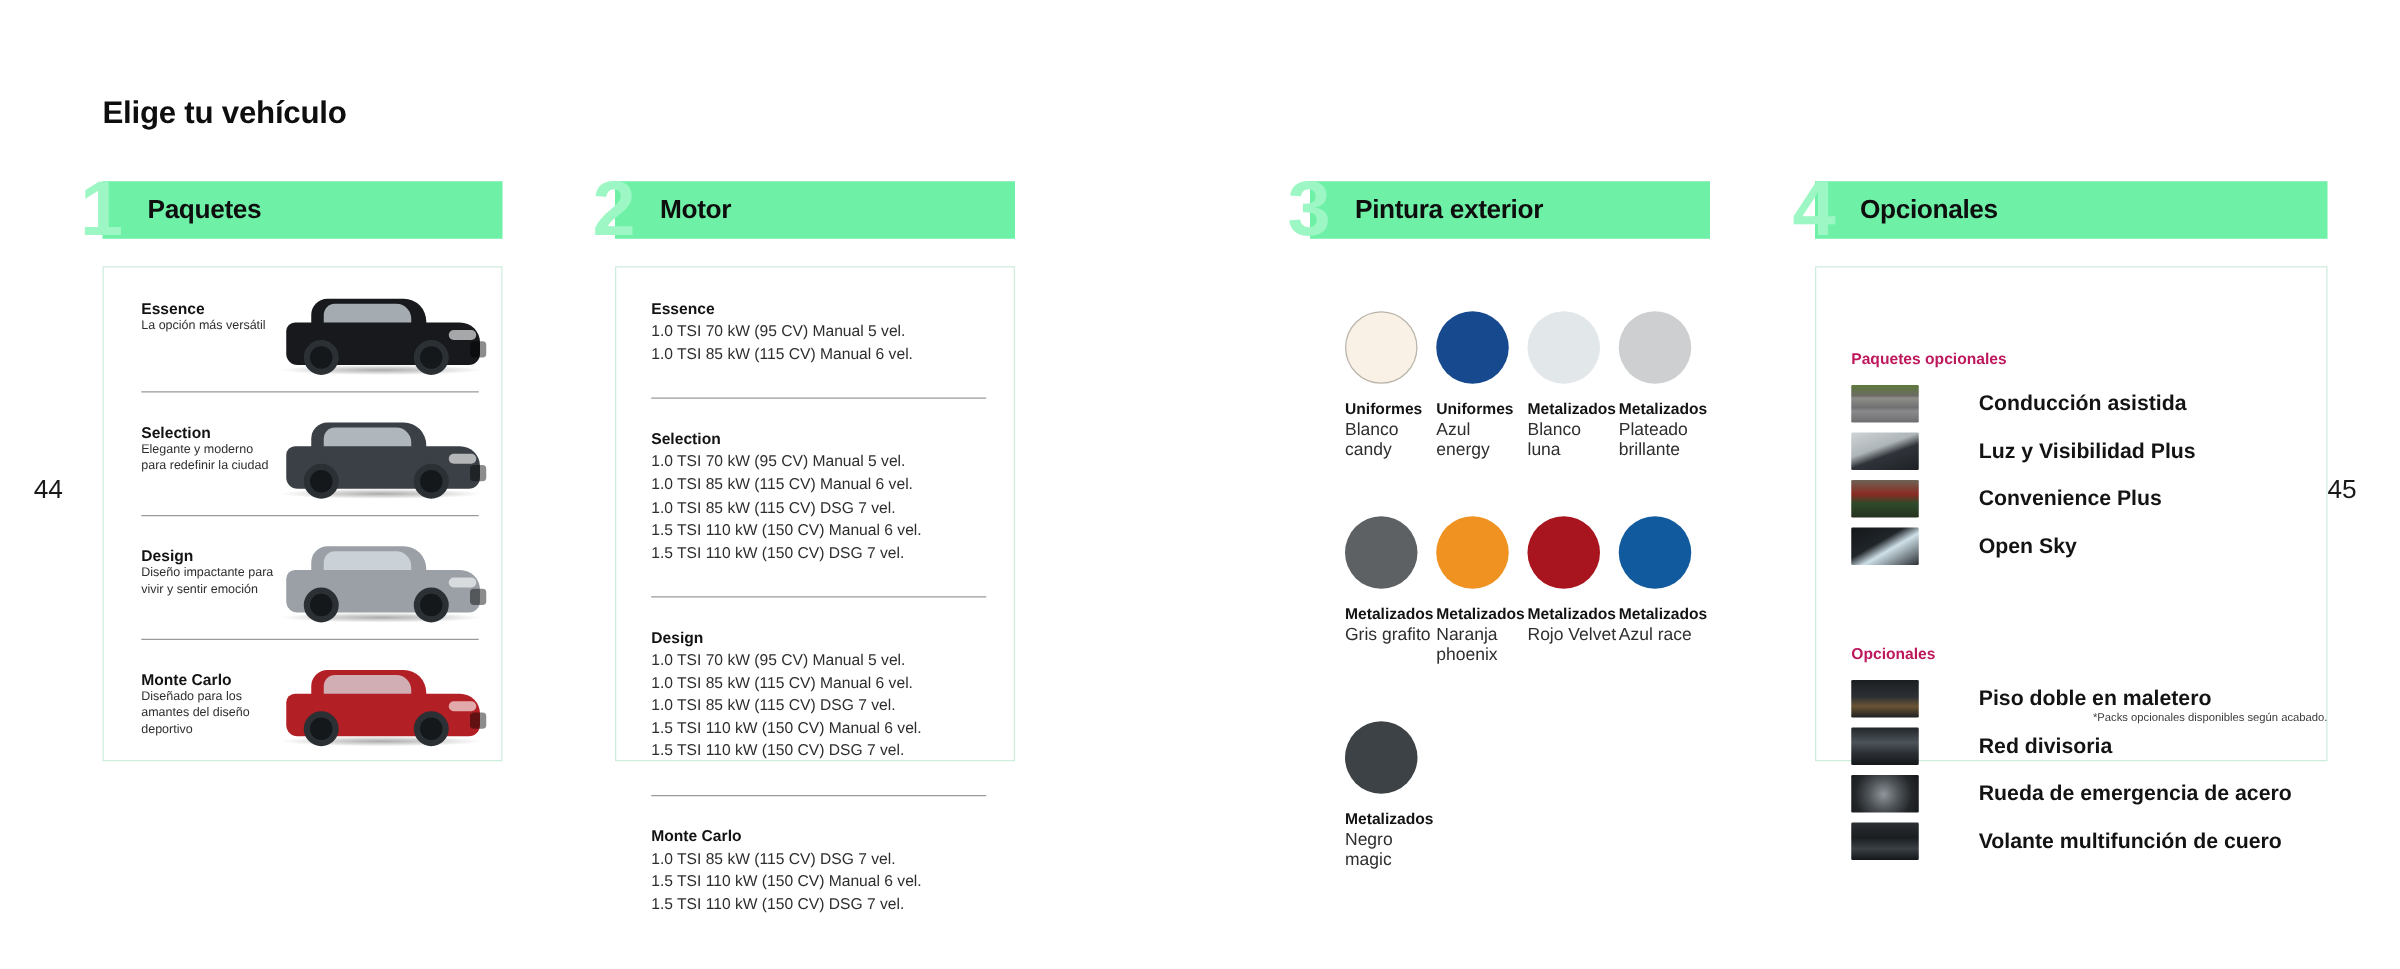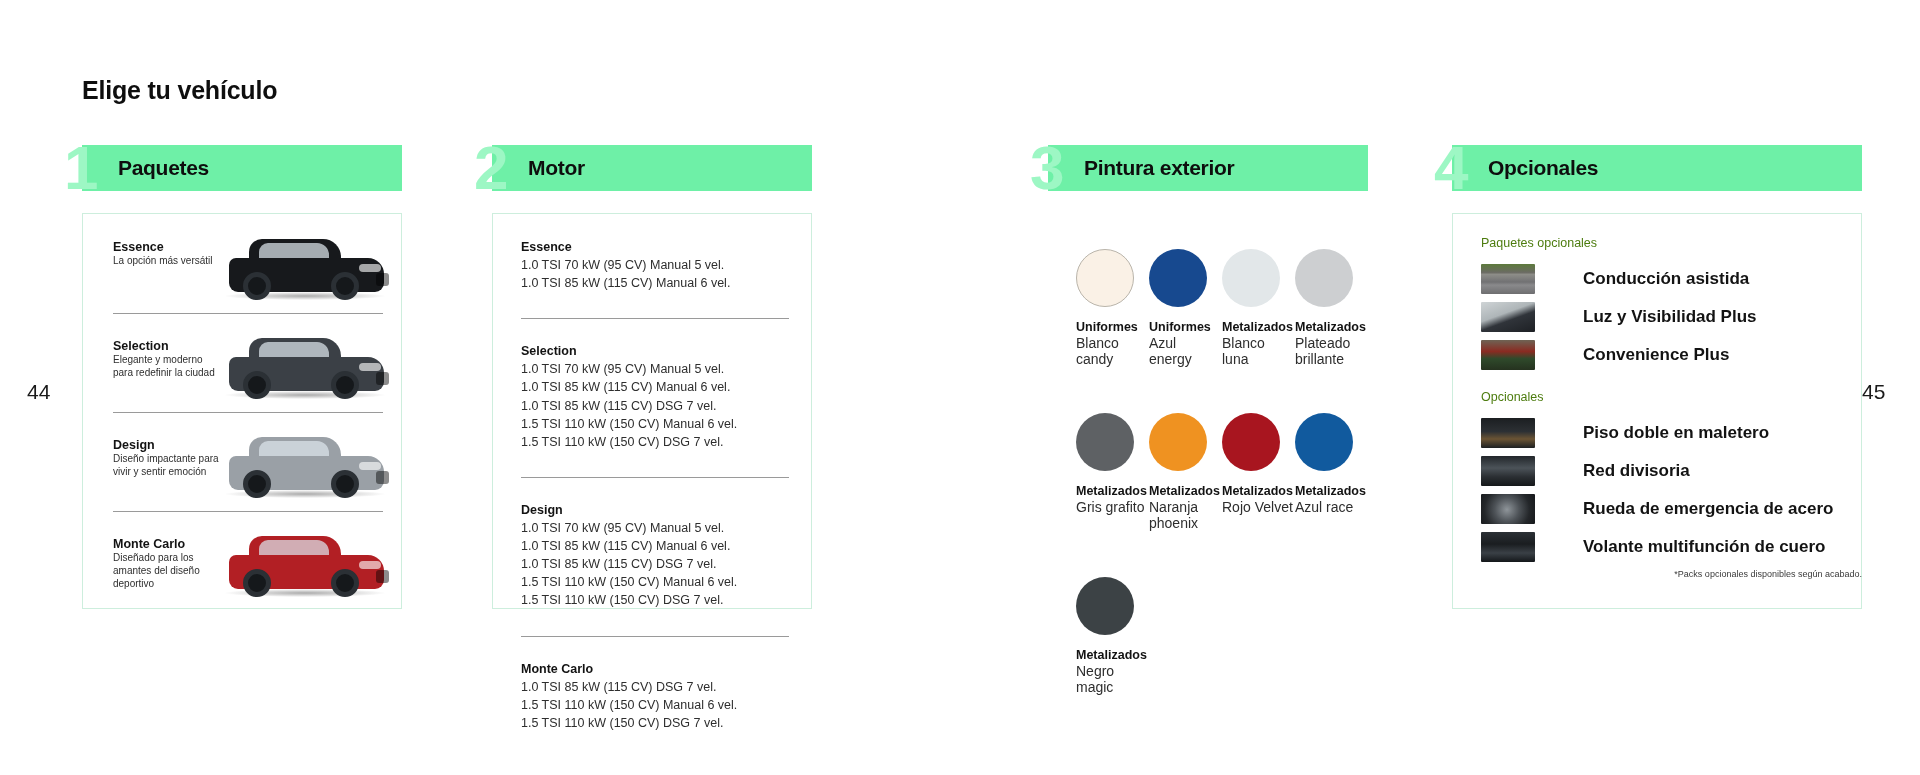--- a/index.html
+++ b/index.html
@@ -196,22 +196,23 @@
     margin-bottom: 13px;
   }
   .swatch.bordered { border: 1px solid #b9b4aa; }
   .paint-fam { font-size: 12.5px; font-weight: bold; color: #131313; }
   .paint-name { font-size: 14px; color: #2e2e2e; margin-top: 1px; }
 
   
   .opt-section { padding: 22px 0 0 28px; }
   .opt-section.second { padding-top: 16px; }
   .opt-head {
-    font-size: 12.5px; font-weight: normal; color: #4d7c0f;
+    font-size: 12.5px; font-weight: bold; color: #be185d;
     margin-bottom: 10px;
+    margin-top: 44px;
   }
   .opt-row {
     display: flex; align-items: center;
     height: 38px;
   }
   .opt-thumb {
     width: 54px; height: 30px;
     flex: 0 0 54px;
     border-radius: 1px;
     overflow: hidden;
@@ -417,20 +418,24 @@
               <div class="opt-label">Conducción asistida</div>
             </div>
             <div class="opt-row">
               <div class="opt-thumb" style="background: linear-gradient(160deg, rgb(207, 212, 214) 0%, rgb(174, 181, 184) 40%, rgb(48, 52, 58) 58%, rgb(29, 32, 36) 100%);"></div>
               <div class="opt-label">Luz y Visibilidad Plus</div>
             </div>
             <div class="opt-row">
               <div class="opt-thumb" style="background: linear-gradient(rgb(110, 99, 84) 0%, rgb(138, 43, 34) 38%, rgb(47, 74, 43) 62%, rgb(37, 50, 31) 100%);"></div>
               <div class="opt-label">Convenience Plus</div>
             </div>
+            <div class="opt-row">
+              <div class="opt-thumb" style="background: linear-gradient(150deg, rgb(20, 23, 26) 0%, rgb(32, 37, 41) 40%, rgb(207, 224, 232) 58%, rgb(42, 47, 51) 100%);"></div>
+              <div class="opt-label">Open Sky</div>
+            </div>
           </div>
       </div>
       <div class="opt-section second">
         <div class="opt-head">Opcionales</div>
         <div id="extras-list">
             <div class="opt-row">
               <div class="opt-thumb" style="background: linear-gradient(rgb(27, 30, 33) 0%, rgb(44, 48, 52) 45%, rgb(107, 84, 52) 70%, rgb(29, 32, 34) 100%);"></div>
               <div class="opt-label">Piso doble en maletero</div>
             </div>
             <div class="opt-row">

